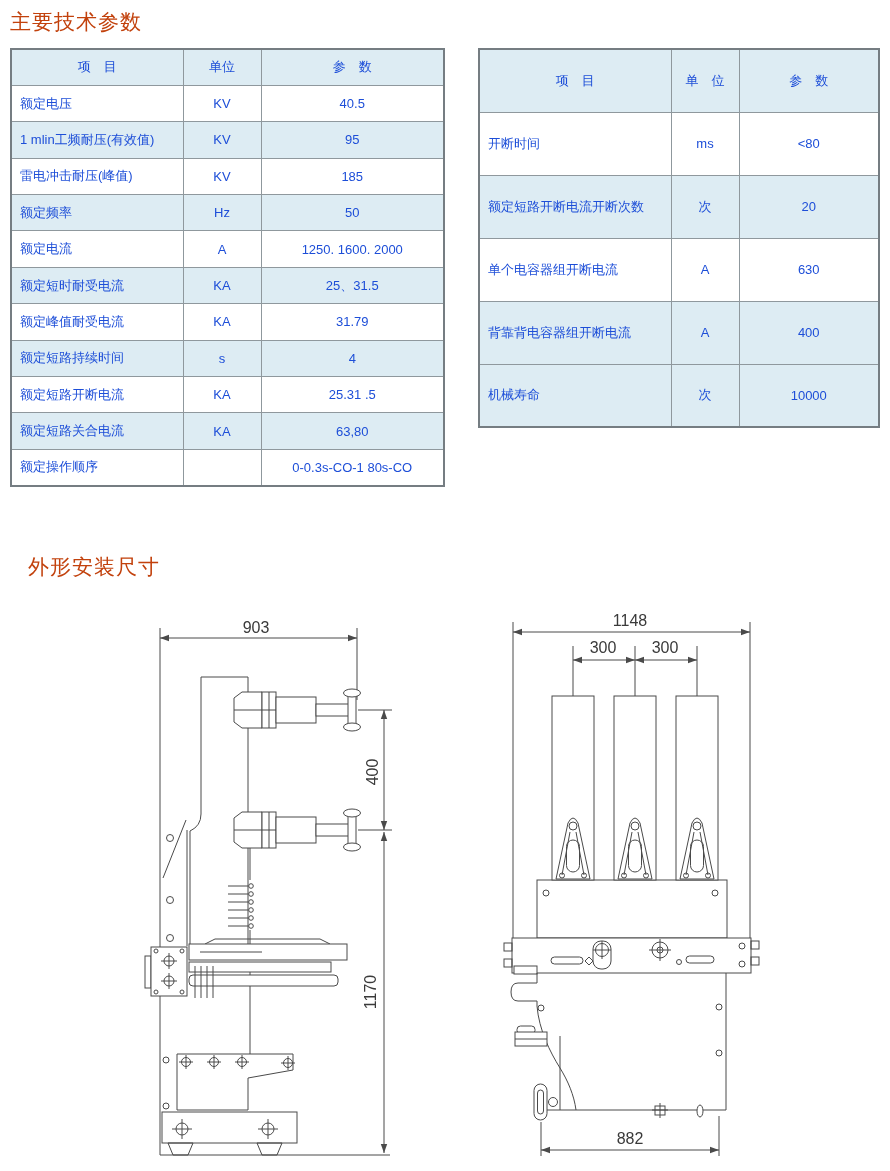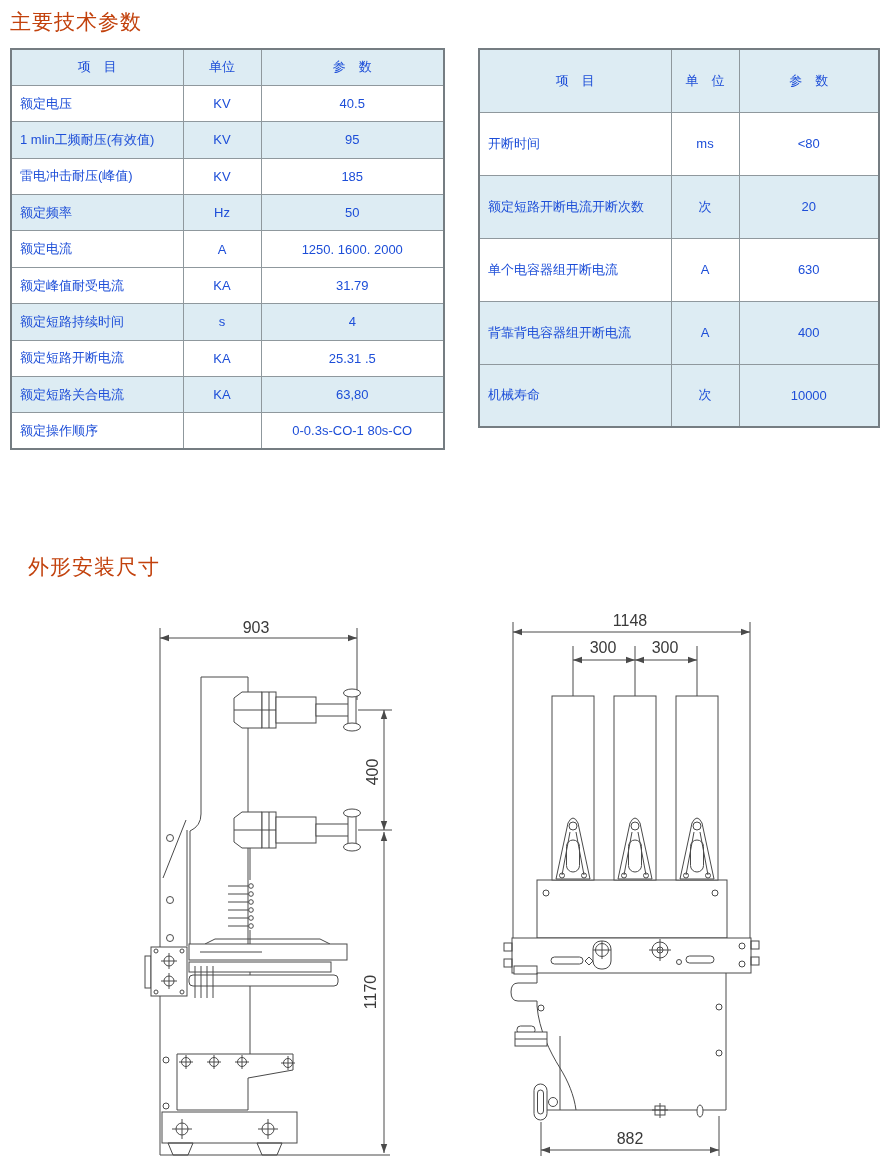--- a/index.html
+++ b/index.html
@@ -64,20 +64,25 @@
     <tr class="alt">
           <td class="col-item">额定频率</td>
           <td>Hz</td>
           <td>50</td>
         </tr>
     <tr>
           <td class="col-item">额定电流</td>
           <td>A</td>
           <td>1250. 1600. 2000</td>
         </tr>
+    <tr class="alt">
+          <td class="col-item">额定短时耐受电流</td>
+          <td>KA</td>
+          <td>25、31.5</td>
+        </tr>
     <tr>
           <td class="col-item">额定峰值耐受电流</td>
           <td>KA</td>
           <td>31.79</td>
         </tr>
     <tr class="alt">
           <td class="col-item">额定短路持续时间</td>
           <td>s</td>
           <td>4</td>
         </tr>

